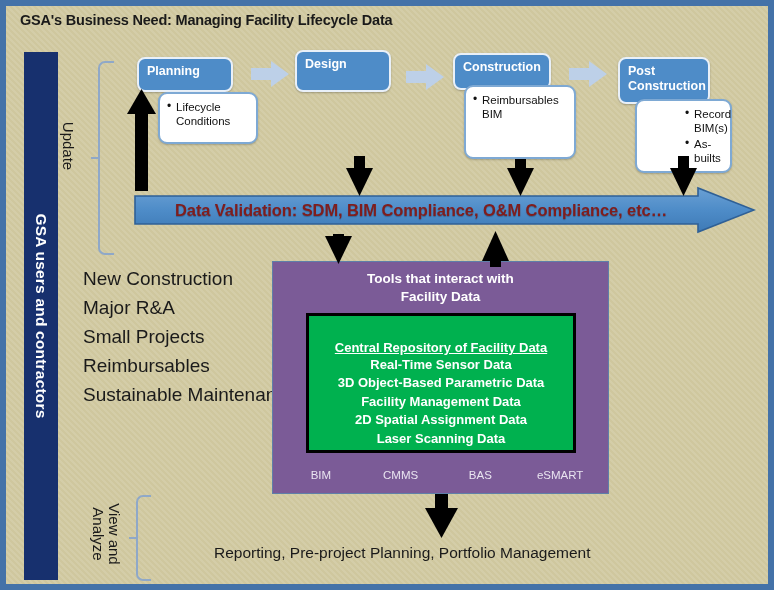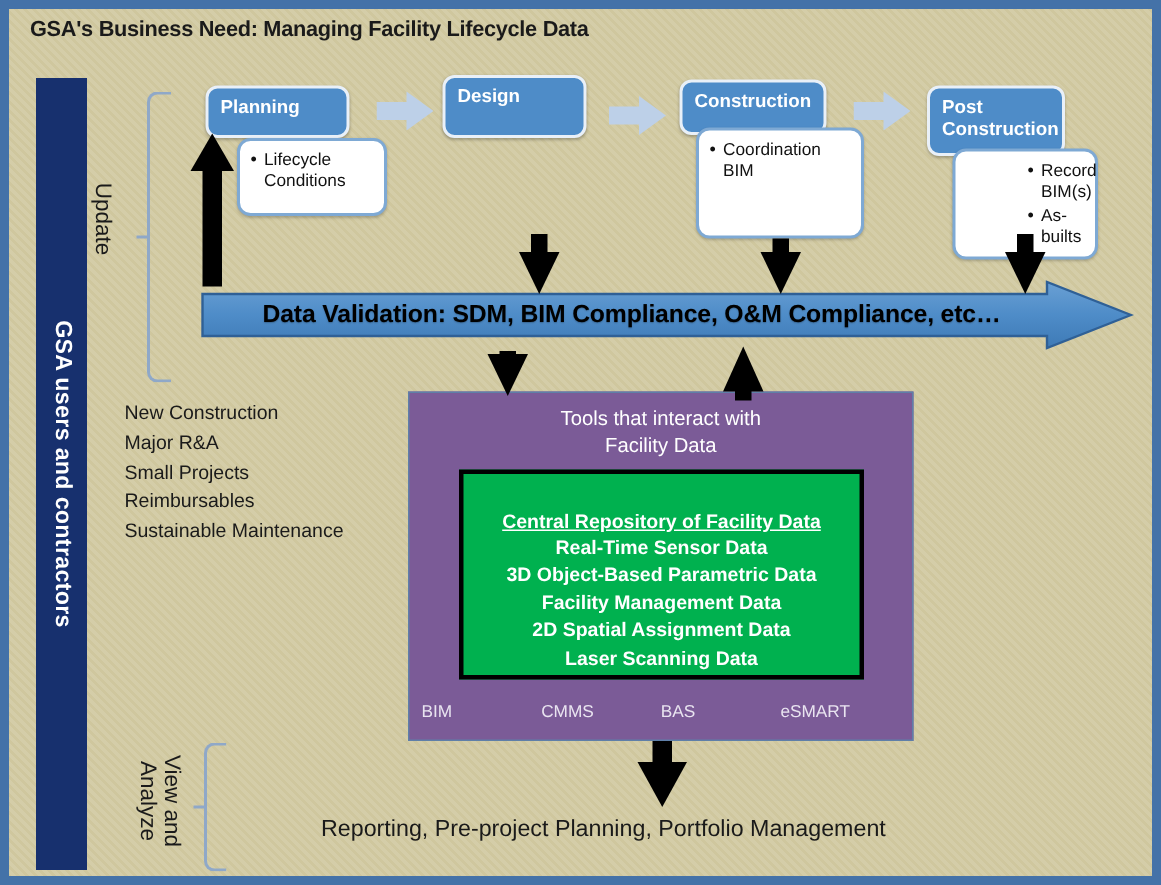--- a/index.html
+++ b/index.html
@@ -115,59 +115,59 @@
   .chev svg{display:block;}
   #chev1{left:245px;top:55px;}
   #chev2{left:400px;top:58px;}
   #chev3{left:563px;top:55px;}
 
   
   #dv-wrap{position:absolute;left:127px;top:180px;width:623px;height:48px;}
   #dv-wrap svg{position:absolute;left:0;top:0;}
   #dv-text{
     position:absolute;left:42px;top:50%;transform:translateY(-50%);
-    color:#000000;font-size:16.5px;font-weight:600;white-space:nowrap;
+    color:#7f1d1d;font-size:16.5px;font-weight:600;white-space:nowrap;
     letter-spacing:-.1px;text-shadow:0 1px 1px rgba(0,0,0,.25);
   }
 
   
   #projects{
     position:absolute;left:77px;top:259px;
-    color:#1A1A1A;font-size:13px;line-height:1.52;
+    color:#1A1A1A;font-size:19px;line-height:1.52;
   }
   #projects div{white-space:nowrap;}
 
   
   #tools{
     position:absolute;left:266px;top:255px;width:337px;height:233px;
     background:#7B5B97;
     border:1px solid #5F7FA8;
     box-sizing:border-box;
   }
   #tools-title{
     position:absolute;left:0;right:0;top:8px;
-    text-align:center;color:#fff;font-size:13.5px;font-weight:400;
+    text-align:center;color:#fff;font-size:13.5px;font-weight:700;
     line-height:1.3;
   }
   #repo{
     position:absolute;left:33px;top:51px;width:270px;height:140px;
     background:#00B14F;border:3px solid #000;box-sizing:border-box;
     text-align:center;padding-top:24px;
   }
   #repo-title{
     color:#fff;font-size:13px;font-weight:700;
     text-decoration:underline;display:block;margin-bottom:1px;
   }
   #repo .row{color:#fff;font-size:13px;font-weight:700;line-height:1.42;}
   #tools-legend{
     position:absolute;left:8px;right:8px;bottom:12px;
     display:flex;justify-content:space-between;
     color:#E9E4F0;font-size:11.5px;
   }
-  #tools-legend span{flex:1;}
+  #tools-legend span{flex:1;text-align:center;}
 
   
   #outcome{
     position:absolute;left:208px;top:538px;
     color:#1A1A1A;font-size:15.5px;white-space:nowrap;
   }
 
   
   #arrows{position:absolute;left:0;top:0;width:774px;height:590px;pointer-events:none;}
 </style>
@@ -218,21 +218,21 @@
     <svg width="38" height="26" viewBox="0 0 38 26">
       <polygon points="0,7 20,7 20,0 38,13 20,26 20,19 0,19" fill="#BDD0E8"></polygon>
     </svg>
   </div>
 
   <div class="stage" id="stage-construction">
     <span>Construction</span>
   </div>
   <div class="detail" id="detail-construction">
     <ul>
-      <li>Coordination BIM</li>
+      <li>Reimbursables BIM</li>
     </ul>
   </div>
 
   <div class="chev" id="chev3">
     <svg width="38" height="26" viewBox="0 0 38 26">
       <polygon points="0,7 20,7 20,0 38,13 20,26 20,19 0,19" fill="#BDD0E8"></polygon>
     </svg>
   </div>
 
   <div class="stage" id="stage-post">

